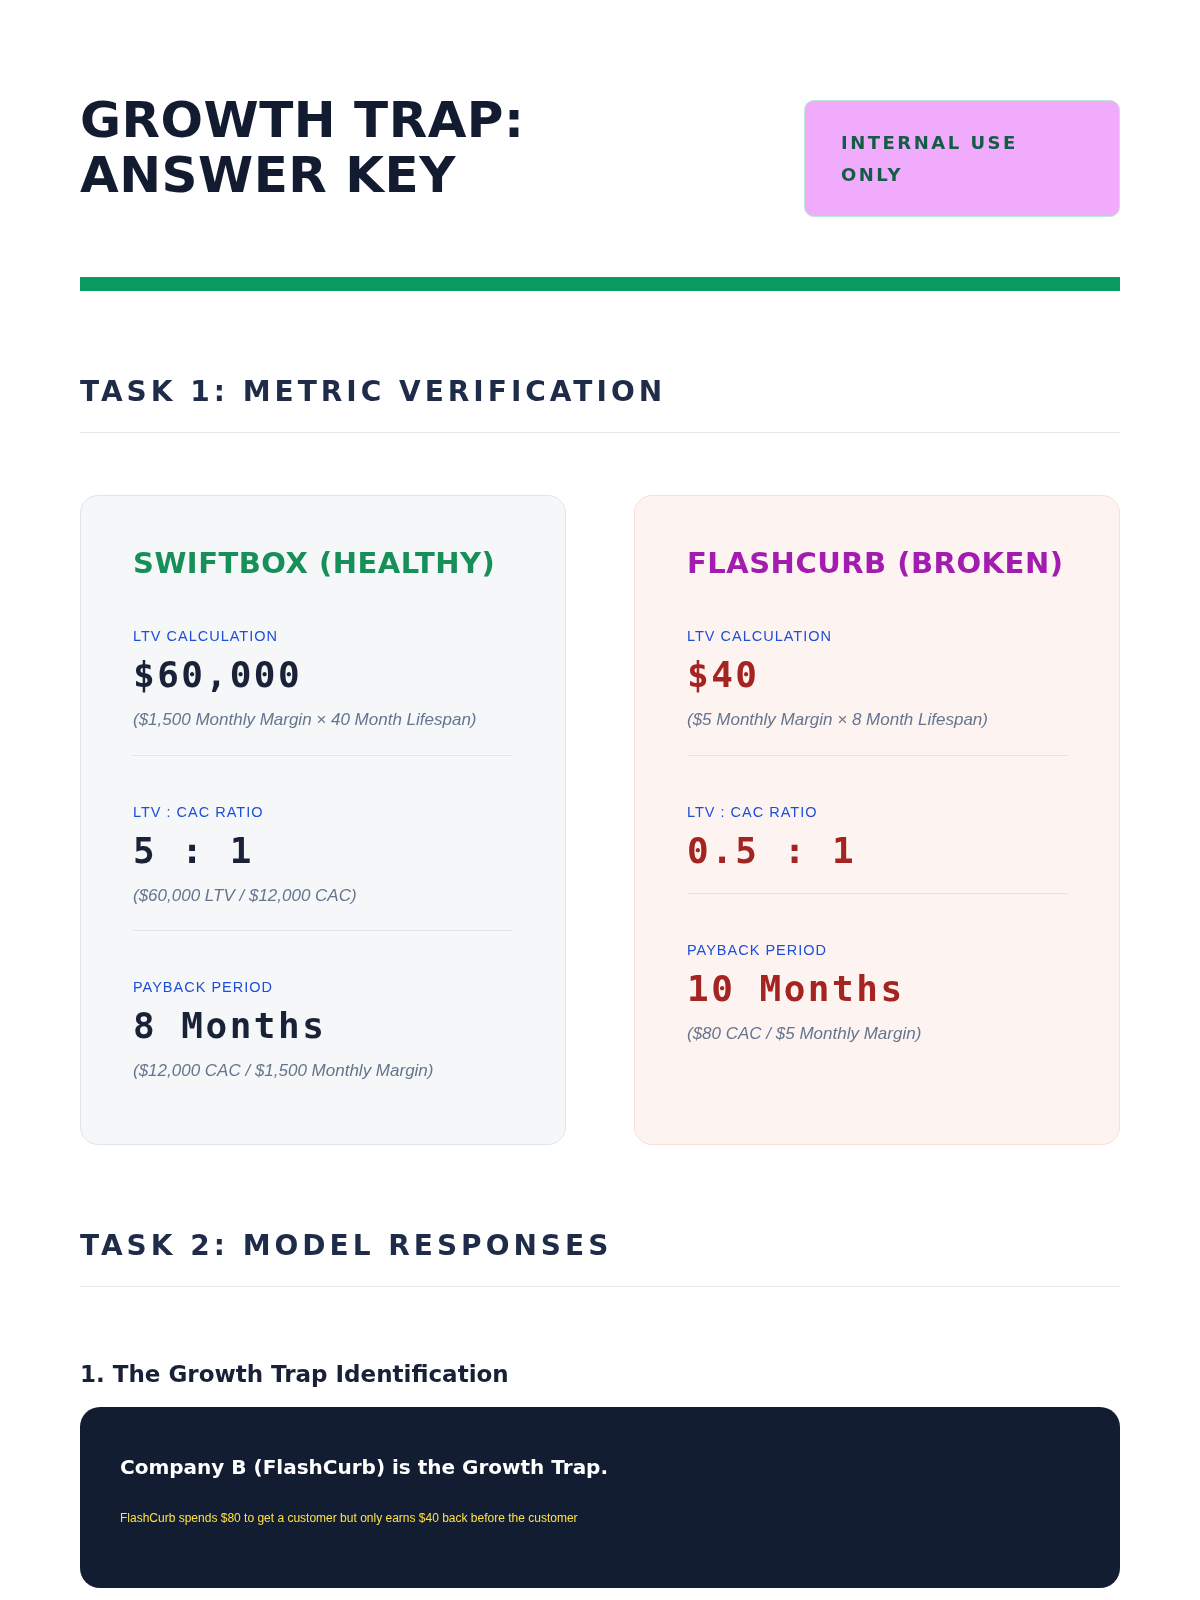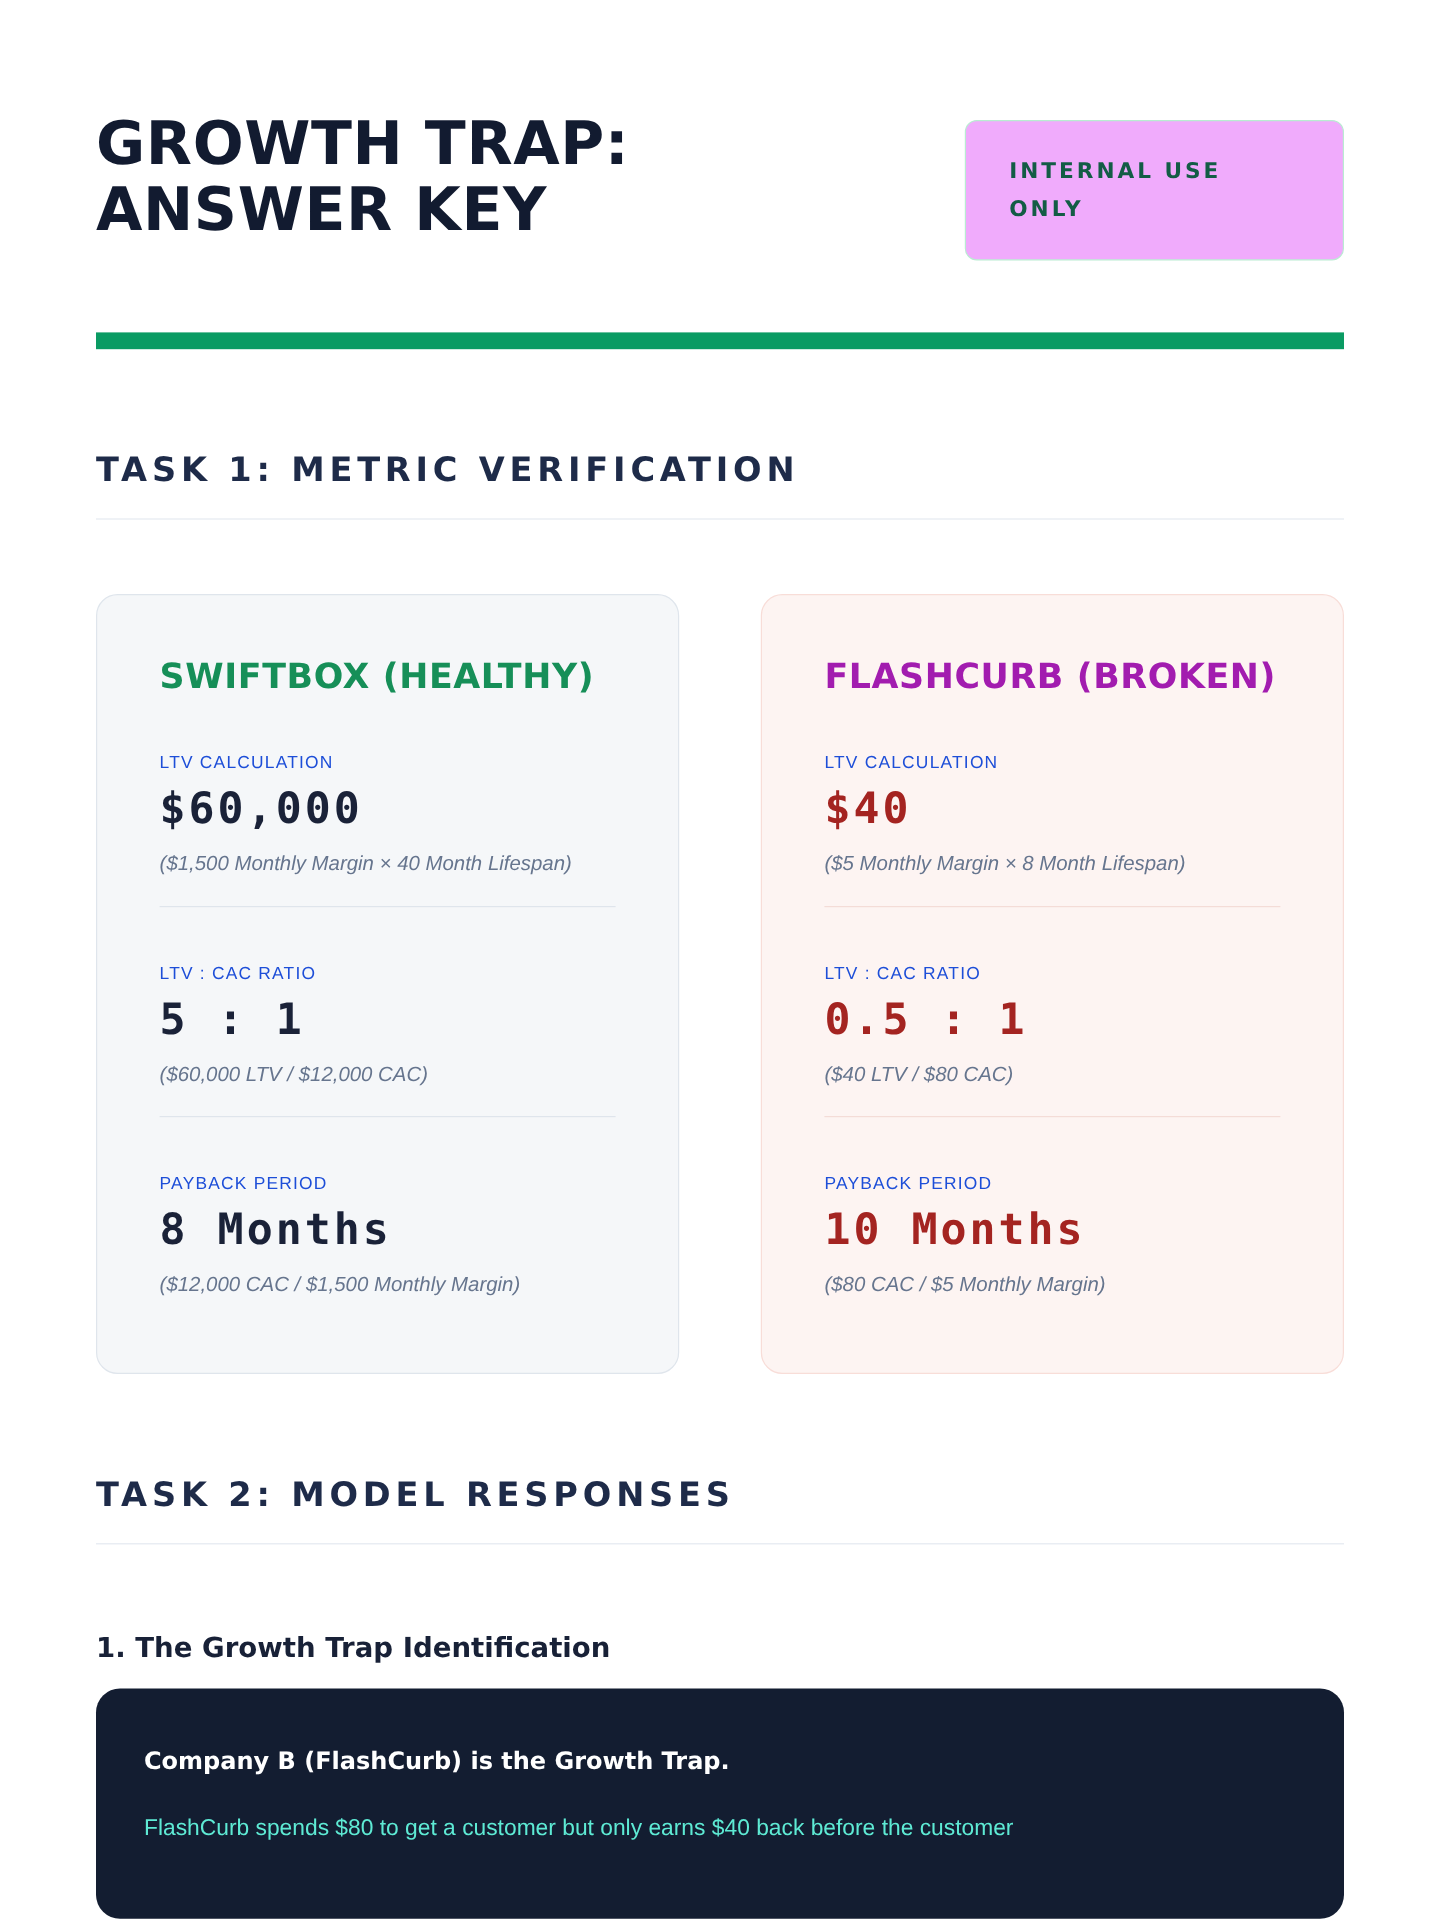--- a/index.html
+++ b/index.html
@@ -116,23 +116,23 @@
     padding: 48px 40px 60px;
   }
   .answer-lead {
     font-family: "DejaVu Sans", sans-serif;
     font-weight: 700;
     font-size: 20px;
     color: #ffffff;
   }
   .answer-body {
     margin-top: 30px;
-    font-size: 19px;
+    font-size: 12px;
     line-height: 1.6;
-    color: #5eead4;
+    color: #fde047;
   }
 </style>
 </head>
 <body>
 
 <div class="page">
 
   <div class="header">
     <div class="title-block">
       <h1 class="doc-title">GROWTH TRAP: ANSWER KEY</h1>
@@ -178,21 +178,20 @@
         <div class="metric">
           <div class="metric-label">LTV CALCULATION</div>
           <div class="metric-value">$40</div>
           <div class="metric-formula">($5 Monthly Margin × 8 Month Lifespan)</div>
           <hr class="metric-divider">
         </div>
 
         <div class="metric">
           <div class="metric-label">LTV : CAC RATIO</div>
           <div class="metric-value">0.5 : 1</div>
-          <div class="metric-formula">($40 LTV / $80 CAC)</div>
           <hr class="metric-divider">
         </div>
 
         <div class="metric">
           <div class="metric-label">PAYBACK PERIOD</div>
           <div class="metric-value">10 Months</div>
           <div class="metric-formula">($80 CAC / $5 Monthly Margin)</div>
         </div>
       </div>
 

